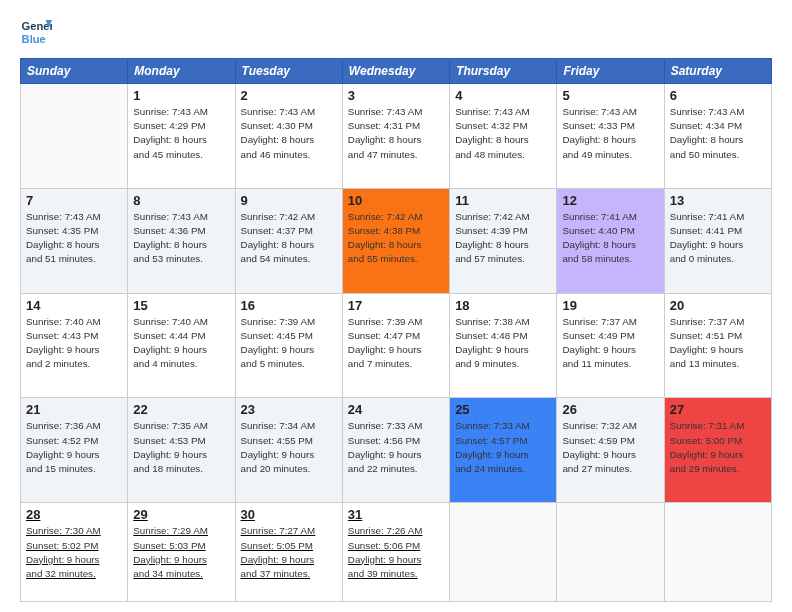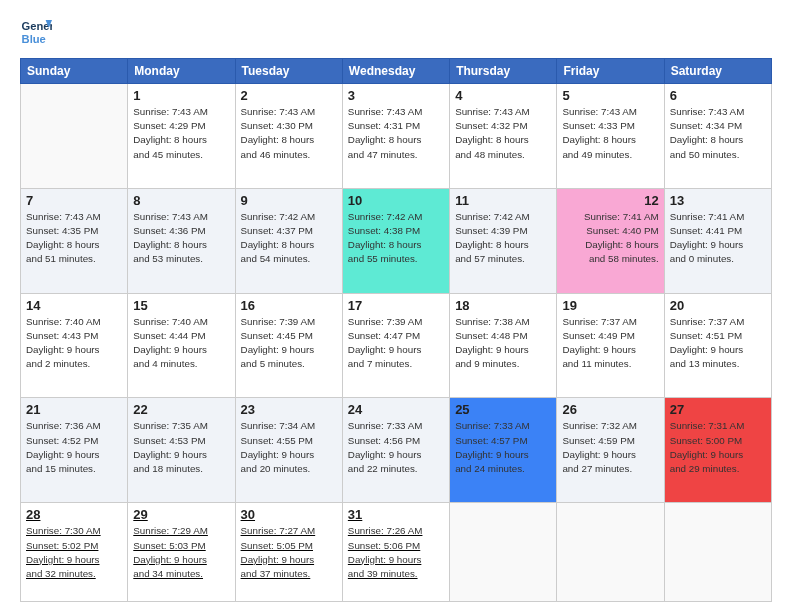--- a/index.html
+++ b/index.html
@@ -52,20 +52,21 @@
       font-size: 10.5px;
     }
     .calendar th {
       background: #3a6bbf;
       color: #fff;
       text-align: left;
       padding: 5px 6px;
       font-size: 12px;
       font-weight: bold;
       border: 1px solid #2a5aad;
+      font-style: italic;
     }
     .calendar td {
       border: 1px solid #ccc;
       vertical-align: top;
       padding: 4px 5px;
       width: calc(100% / 7);
       height: 88px;
       background: #fff;
     }
     .calendar tr:nth-child(even) td {
@@ -155,29 +156,29 @@
             <div class="day-info">Sunrise: 7:43 AM<br>Sunset: 4:35 PM<br>Daylight: 8 hours<br>and 51 minutes.</div>
           </td>
           <td style="background: rgb(240, 243, 248);">
             <span class="day-num">8</span>
             <div class="day-info">Sunrise: 7:43 AM<br>Sunset: 4:36 PM<br>Daylight: 8 hours<br>and 53 minutes.</div>
           </td>
           <td style="background: rgb(240, 243, 248);">
             <span class="day-num">9</span>
             <div class="day-info">Sunrise: 7:42 AM<br>Sunset: 4:37 PM<br>Daylight: 8 hours<br>and 54 minutes.</div>
           </td>
-          <td style="background: #5eead4;">
+          <td style="background: #f97316;">
             <span class="day-num">10</span>
             <div class="day-info">Sunrise: 7:42 AM<br>Sunset: 4:38 PM<br>Daylight: 8 hours<br>and 55 minutes.</div>
           </td>
           <td style="background: rgb(240, 243, 248);">
             <span class="day-num">11</span>
             <div class="day-info">Sunrise: 7:42 AM<br>Sunset: 4:39 PM<br>Daylight: 8 hours<br>and 57 minutes.</div>
           </td>
-          <td style="background: #f9a8d4; text-align: right;">
+          <td style="background: #c4b5fd;">
             <span class="day-num">12</span>
             <div class="day-info">Sunrise: 7:41 AM<br>Sunset: 4:40 PM<br>Daylight: 8 hours<br>and 58 minutes.</div>
           </td>
           <td style="background: rgb(240, 243, 248);">
             <span class="day-num">13</span>
             <div class="day-info">Sunrise: 7:41 AM<br>Sunset: 4:41 PM<br>Daylight: 9 hours<br>and 0 minutes.</div>
           </td>
         </tr>
         <tr>
           <td>

